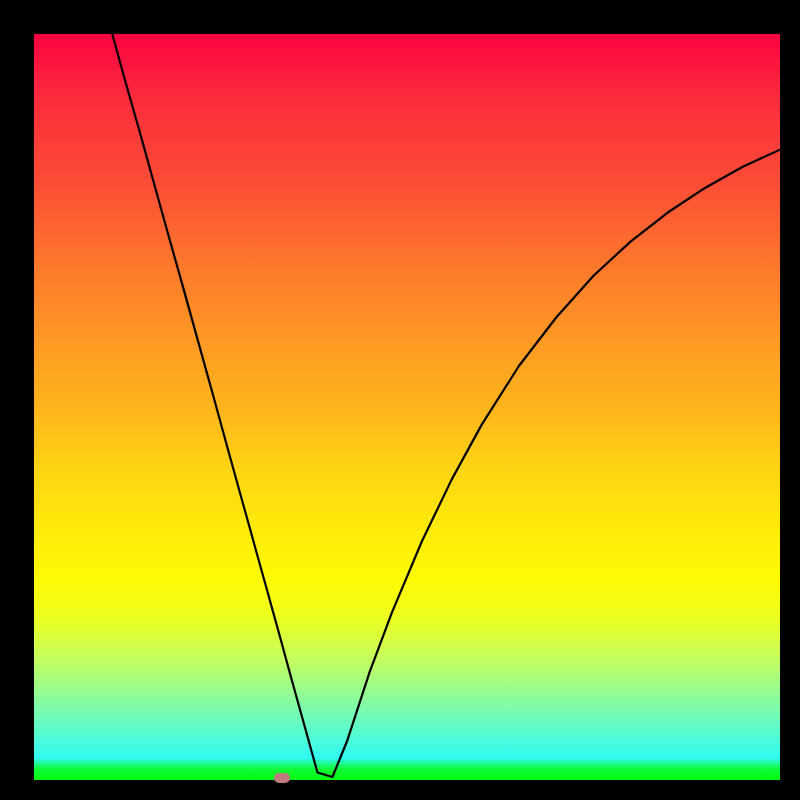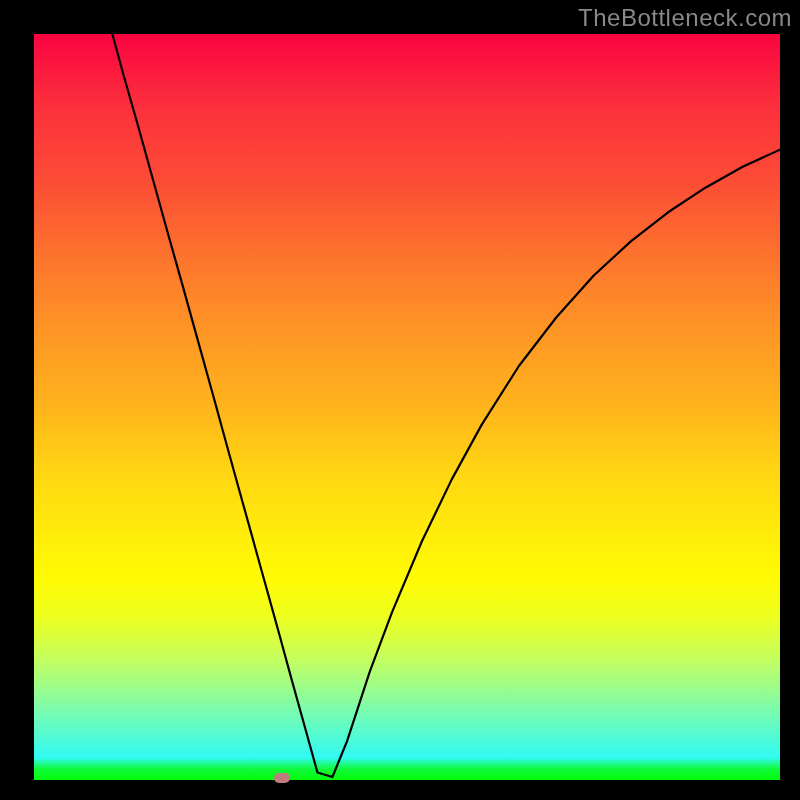--- a/index.html
+++ b/index.html
@@ -67,21 +67,20 @@
     background: #c07b7c;
     border-radius: 6px;
     transform: translate(-50%, -50%);
   }
 </style>
 </head>
 <body>
 
 <div class="container">
 
-  <div class="watermark">TheBottleneck.com</div>
 
   <div class="plot-frame">
     <svg class="curve" viewBox="0 0 746 746" preserveAspectRatio="none">
       <path id="curve-path" d="M78.33 0.00 L89.52 41.03 L104.44 93.25 L119.36 146.96 L134.28 200.67 L149.20 253.64 L164.12 307.35 L179.04 361.06 L193.96 415.52 L208.88 469.23 L223.80 522.95 L231.26 549.80 L238.72 576.66 L246.18 603.51 L250.66 619.93 L255.13 636.34 L261.10 657.97 L268.56 684.83 L283.48 738.54 L298.40 743.02 L313.32 706.46 L335.70 637.83 L358.08 578.15 L387.92 507.28 L417.76 445.36 L447.60 390.90 L484.90 331.97 L522.20 283.48 L559.50 241.70 L596.80 207.39 L634.10 178.29 L671.40 153.68 L708.70 132.79 L746.00 115.63" fill="none" stroke="#000000" stroke-width="2.2" stroke-linecap="round" stroke-linejoin="round"></path>
     </svg>
     <div id="marker" class="marker" style="left: 248.418px; top: 743.762px;"></div>
   </div>
 
 </div>
 

